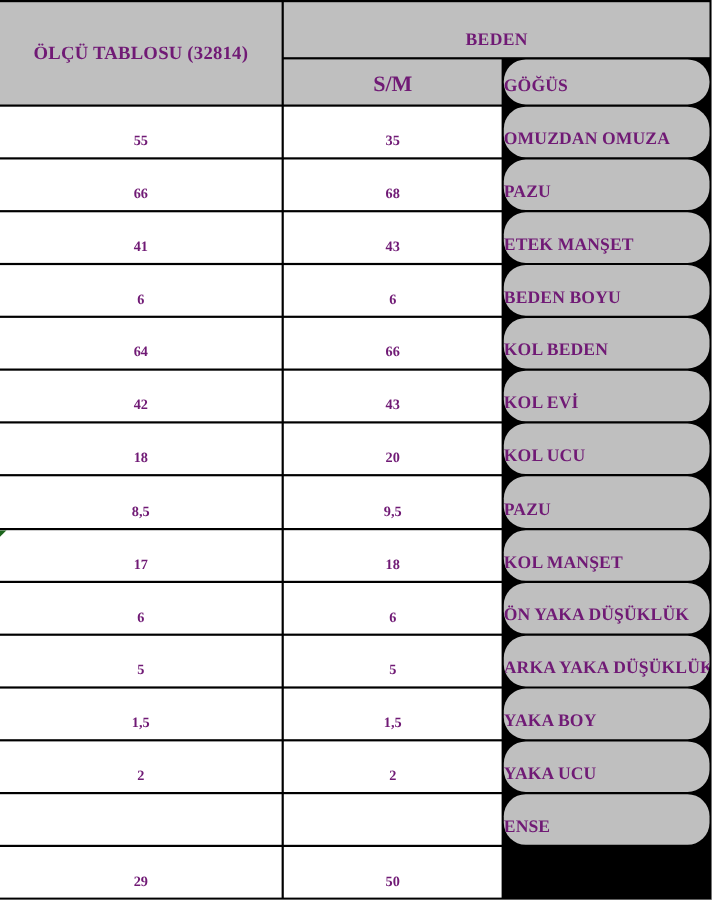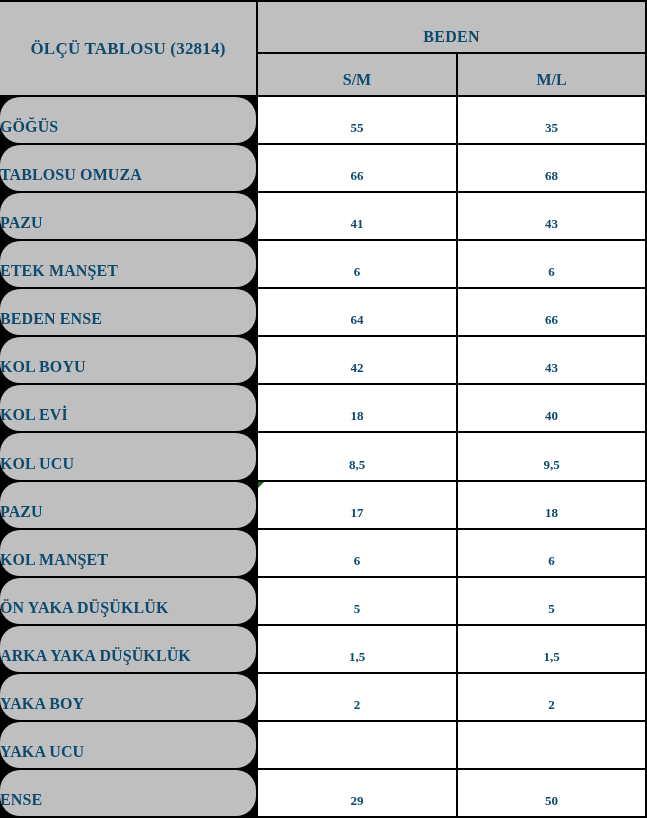--- a/index.html
+++ b/index.html
@@ -12,21 +12,21 @@
     box-sizing: border-box;
     width: 647px; height: 818px;
     display: grid;
     grid-template-columns: 256px 198px 187px;
     grid-template-rows: 50px 41px repeat(15, 1fr);
     gap: 2px;
     background: #000000;          
     padding: 2px 2px 2px 0;       
     font-family: "Liberation Serif", "DejaVu Serif", serif;
     font-weight: bold;
-    color: #0c4a6e;
+    color: #701a75;
     -webkit-font-smoothing: antialiased;
   }
   .cell {
     background: #ffffff;
     display: flex;
     align-items: flex-end;
     overflow: hidden;
   }
   .gray { background: #bfbfbf; }
   .title-cell {
@@ -37,21 +37,21 @@
   }
   .beden-cell {
     grid-column: 2 / 4; grid-row: 1;
     justify-content: center;
     padding-bottom: 6px;
     font-size: 16px; letter-spacing: 0.3px;
   }
   .size-head {
     justify-content: center;
     padding-bottom: 6px;
-    font-size: 16px;
+    font-size: 20px;
   }
   .row { display: contents; }
   .label-cell {
     padding: 0 4px 7px 0;
     font-size: 16px;
     letter-spacing: 0.1px;
     white-space: nowrap;
     border-radius: 20px;
   }
   .value-cell {
@@ -69,62 +69,61 @@
 </style>
 </head>
 <body>
 
 <div class="sheet">
   <div class="grid">
 
     <div class="cell gray title-cell">ÖLÇÜ TABLOSU (32814)</div>
     <div class="cell gray beden-cell">BEDEN</div>
     <div class="cell gray size-head">S/M</div>
-    <div class="cell gray size-head">M/L</div>
 
     <div class="row">
       <div class="cell gray label-cell">GÖĞÜS</div>
       <div class="cell value-cell">55</div>
       <div class="cell value-cell">35</div>
     </div>
 
     <div class="row">
-      <div class="cell gray label-cell">TABLOSU OMUZA</div>
+      <div class="cell gray label-cell">OMUZDAN OMUZA</div>
       <div class="cell value-cell">66</div>
       <div class="cell value-cell">68</div>
     </div>
 
     <div class="row">
       <div class="cell gray label-cell">PAZU</div>
       <div class="cell value-cell">41</div>
       <div class="cell value-cell">43</div>
     </div>
 
     <div class="row">
       <div class="cell gray label-cell">ETEK MANŞET</div>
       <div class="cell value-cell">6</div>
       <div class="cell value-cell">6</div>
     </div>
 
     <div class="row">
-      <div class="cell gray label-cell">BEDEN ENSE</div>
+      <div class="cell gray label-cell">BEDEN BOYU</div>
       <div class="cell value-cell">64</div>
       <div class="cell value-cell">66</div>
     </div>
 
     <div class="row">
-      <div class="cell gray label-cell">KOL BOYU</div>
+      <div class="cell gray label-cell">KOL BEDEN</div>
       <div class="cell value-cell">42</div>
       <div class="cell value-cell">43</div>
     </div>
 
     <div class="row">
       <div class="cell gray label-cell">KOL EVİ</div>
       <div class="cell value-cell">18</div>
-      <div class="cell value-cell">40</div>
+      <div class="cell value-cell">20</div>
     </div>
 
     <div class="row">
       <div class="cell gray label-cell">KOL UCU</div>
       <div class="cell value-cell">8,5</div>
       <div class="cell value-cell">9,5</div>
     </div>
 
     <div class="row">
       <div class="cell gray label-cell">PAZU</div>

